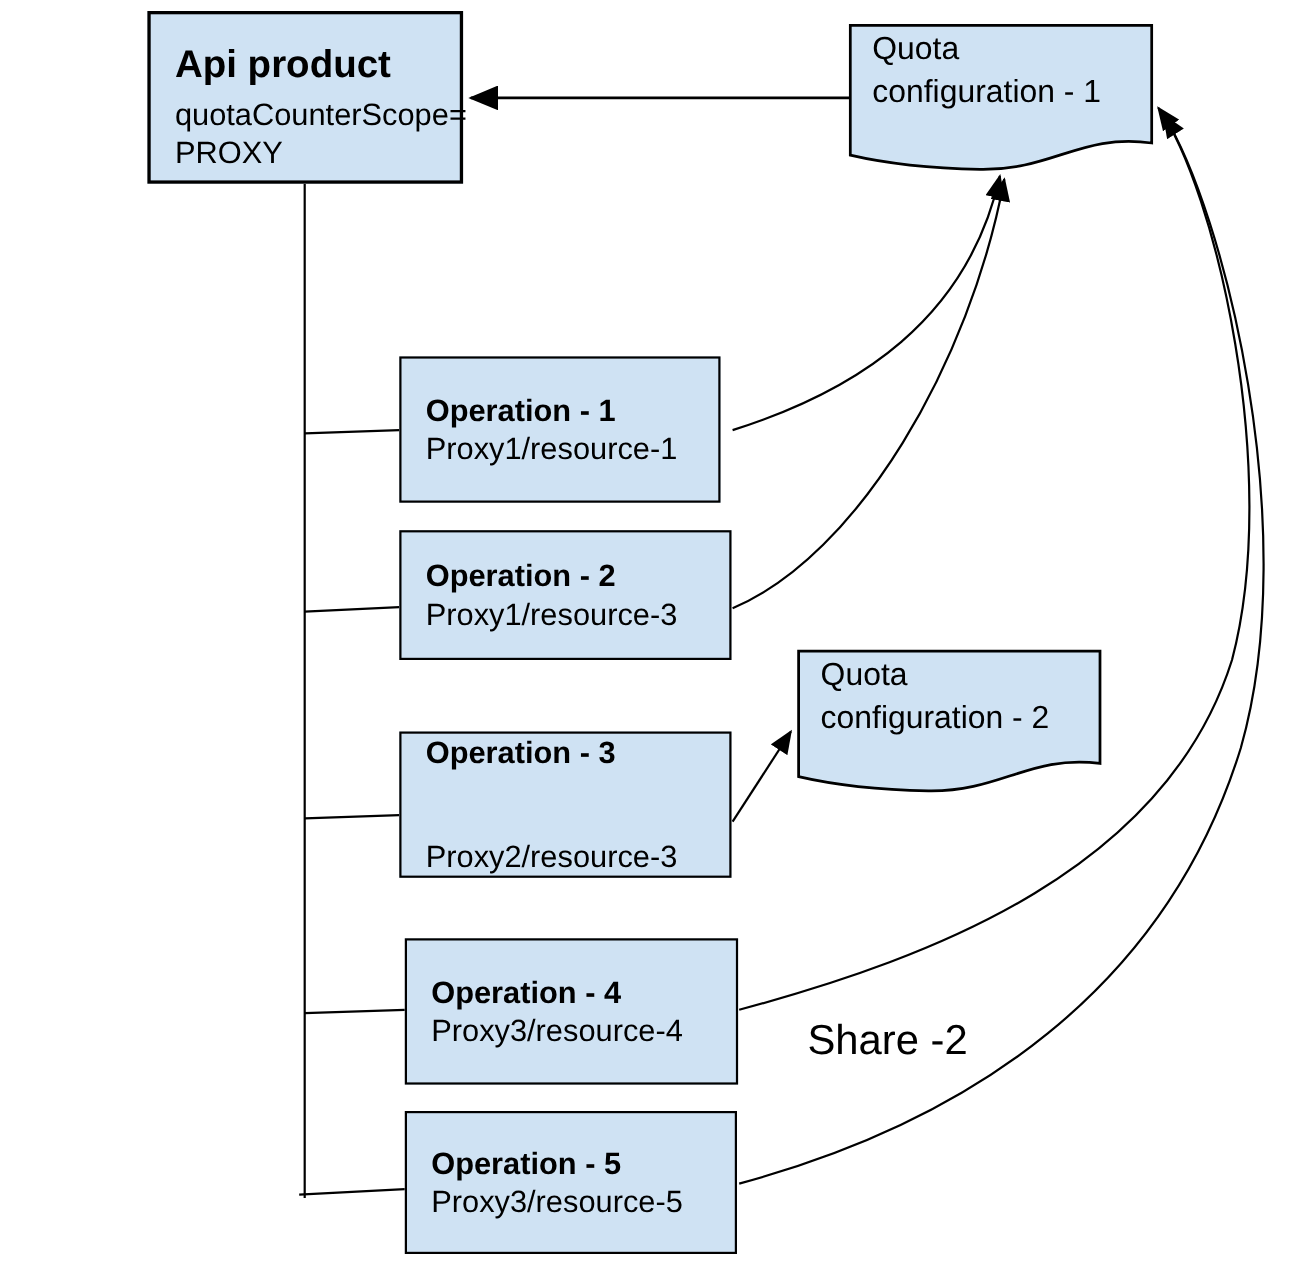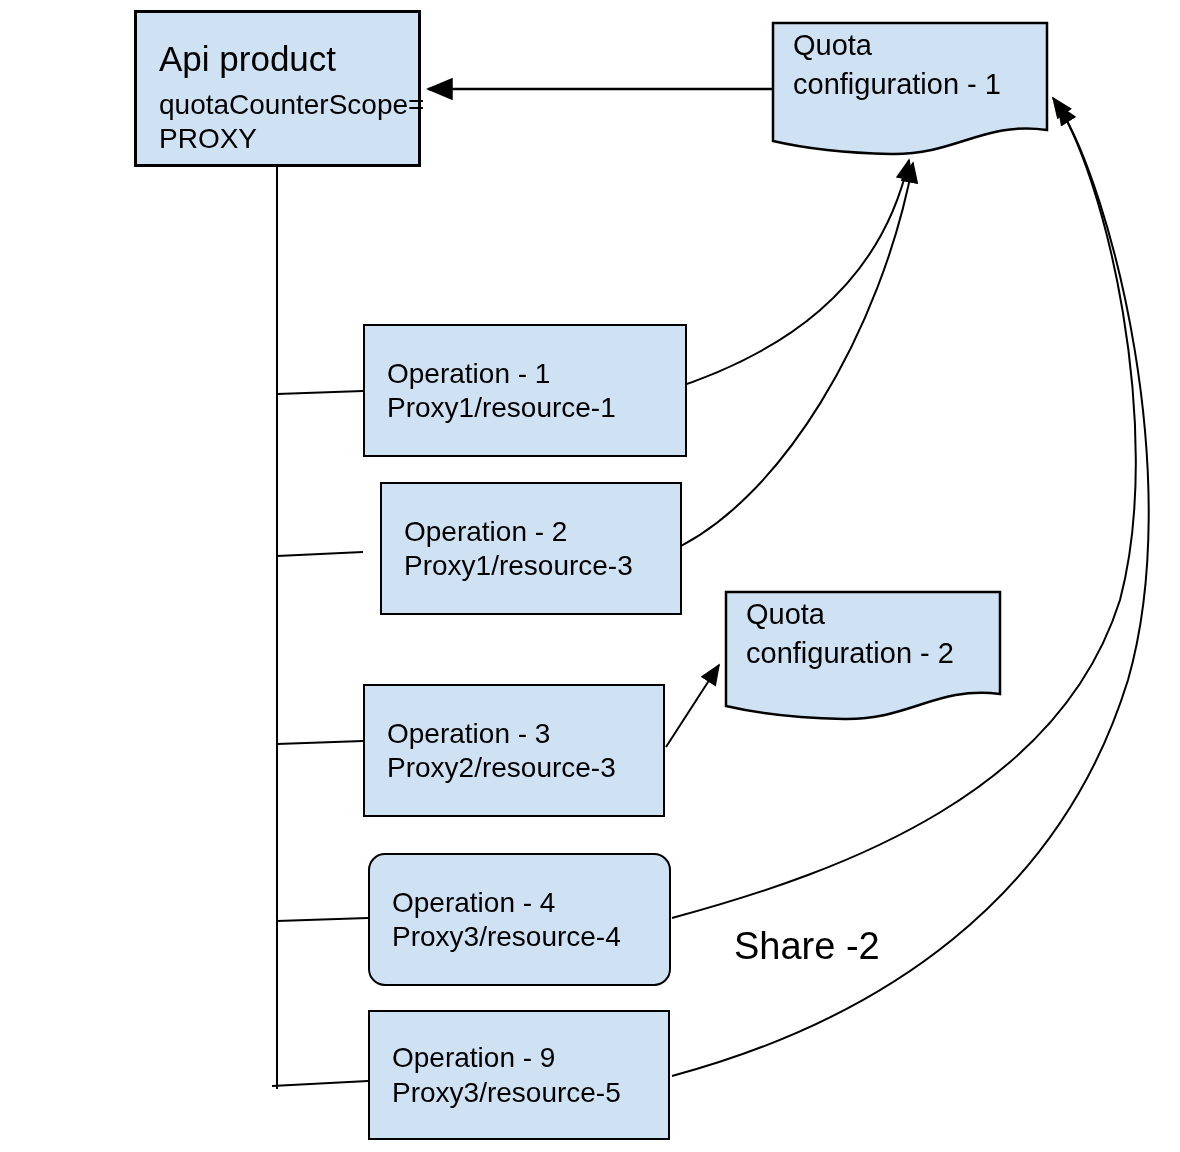--- a/index.html
+++ b/index.html
@@ -27,21 +27,21 @@
     justify-content: center;
     padding-left: 22px;
     padding-right: 8px;
   }
   .node.api {
     border-width: 3px;
     justify-content: flex-start;
     padding-top: 24px;
   }
   .node-title {
-    font-weight: normal;
+    font-weight: bold;
     font-size: 28px;
     line-height: 1.28;
     white-space: nowrap;
   }
   .node.api .node-title {
     font-size: 35px;
     margin-bottom: 6px;
   }
   .node-sub {
     font-size: 28px;
@@ -114,40 +114,40 @@
   </div>
 
   <div class="doc" style="left:724px; top:590px; width:278px; height:140px;">
     <svg width="278" height="140" viewBox="0 0 278 140">
       <path d="M 2,2 L 276,2 L 276,104 C 212,96 186,130 120,129 C 74,128 32,123 2,116 Z" fill="#cfe2f3" stroke="#000000" stroke-width="2.5"></path>
     </svg>
     <div class="doc-text">Quota
 configuration - 2</div>
   </div>
 
-  <div class="node" style="left:363px; top:324px; width:324px; height:133px;">
+  <div class="node" style="left:363px; top:324px; width:292px; height:133px;">
     <div class="node-title">Operation - 1</div>
     <div class="node-sub">Proxy1/resource-1</div>
   </div>
 
-  <div class="node" style="left:380px; top:482px; width:302px; height:133px;justify-content:center;">
+  <div class="node" style="left:363px; top:482px; width:302px; height:118px;justify-content:center;">
     <div class="node-title">Operation - 2</div>
     <div class="node-sub">Proxy1/resource-3</div>
   </div>
 
-  <div class="node" style="left:363px; top:684px; width:302px; height:133px;">
+  <div class="node" style="left:363px; top:665px; width:302px; height:133px;justify-content:space-between;">
     <div class="node-title">Operation - 3</div>
     <div class="node-sub">Proxy2/resource-3</div>
   </div>
 
-  <div class="node" style="left:368px; top:853px; width:303px; height:133px;border-radius:17px;">
+  <div class="node" style="left:368px; top:853px; width:303px; height:133px;">
     <div class="node-title">Operation - 4</div>
     <div class="node-sub">Proxy3/resource-4</div>
   </div>
 
   <div class="node" style="left:368px; top:1010px; width:302px; height:130px;">
-    <div class="node-title">Operation - 9</div>
+    <div class="node-title">Operation - 5</div>
     <div class="node-sub">Proxy3/resource-5</div>
   </div>
 
   <div class="share-label" style="left:734px; top:926px;">Share -2</div>
 
 </div>
 
 </body></html>

